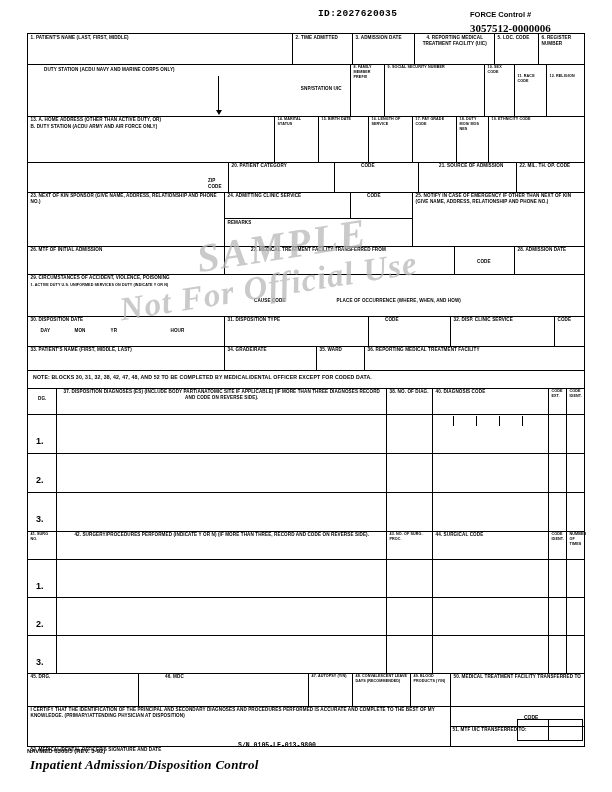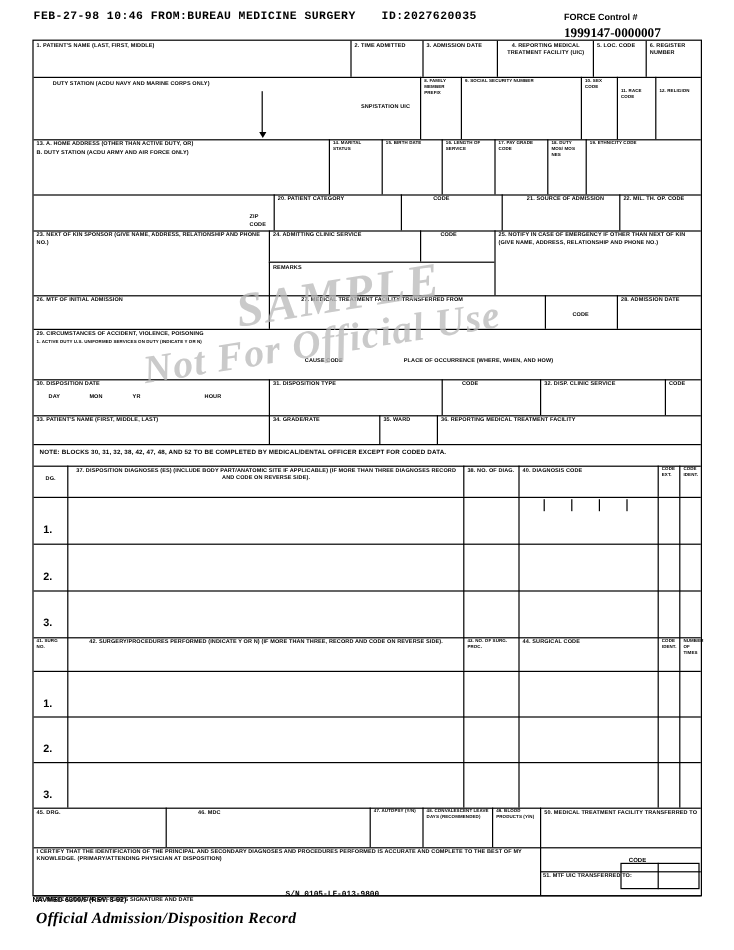--- a/index.html
+++ b/index.html
@@ -33,25 +33,24 @@
   .hand{position:absolute;left:30px;top:757px;font-size:13px;font-family:"Liberation Serif",serif;font-style:italic;font-weight:bold;letter-spacing:.3px;}
 
   .arrowdn{position:absolute;width:1px;background:#000;}
   .arrowhd{position:absolute;width:0;height:0;border-left:3px solid transparent;border-right:3px solid transparent;border-top:5px solid #000;}
 </style>
 </head>
 <body>
 
 <div class="page">
 
-  <div class="faxline">FEB-27-98 10:46 FROM:BUREAU MEDICINE SURGERY</div>
   <div class="faxid">ID:2027620035</div>
 
   <div class="cmat-label">FORCE Control #</div>
-  <div class="cmat-num">1999147-0000007</div>
+  <div class="cmat-num">3057512-0000006</div>
 
   <div class="form">
 
     <div class="hline" style="left:0;top:30px;width:556px;"></div>
     <div class="cell" style="left:0;top:0;width:264px;height:30px;border-left:none;border-top:none;">
         <span class="lbl">1. PATIENT'S NAME (LAST, FIRST, MIDDLE)</span>
       </div>
     <div class="cell" style="left:264px;top:0;width:60px;height:30px;border-top:none;">
         <span class="lbl">2. TIME ADMITTED</span>
       </div>
@@ -341,15 +340,15 @@
 
   <div style="position:absolute;left:517px;top:719px;width:66px;height:22px;border:1px solid #000;box-sizing:border-box;"></div>
   <div style="position:absolute;left:524px;top:714px;font-size:5px;font-weight:bold;">CODE</div>
   <div style="position:absolute;left:548px;top:719px;width:1px;height:22px;background:#000;"></div>
 
   <div class="wm wm1">SAMPLE</div>
   <div class="wm wm2">Not For Official Use</div>
 
   <div class="footL">NAVMED 6300/5 (REV. 3-92)</div>
   <div class="footC">S/N 0105-LF-013-9800</div>
-  <div class="hand">Official Admission/Disposition Record</div>
+  <div class="hand">Inpatient Admission/Disposition Control</div>
 
 </div>
 
 </body></html>

